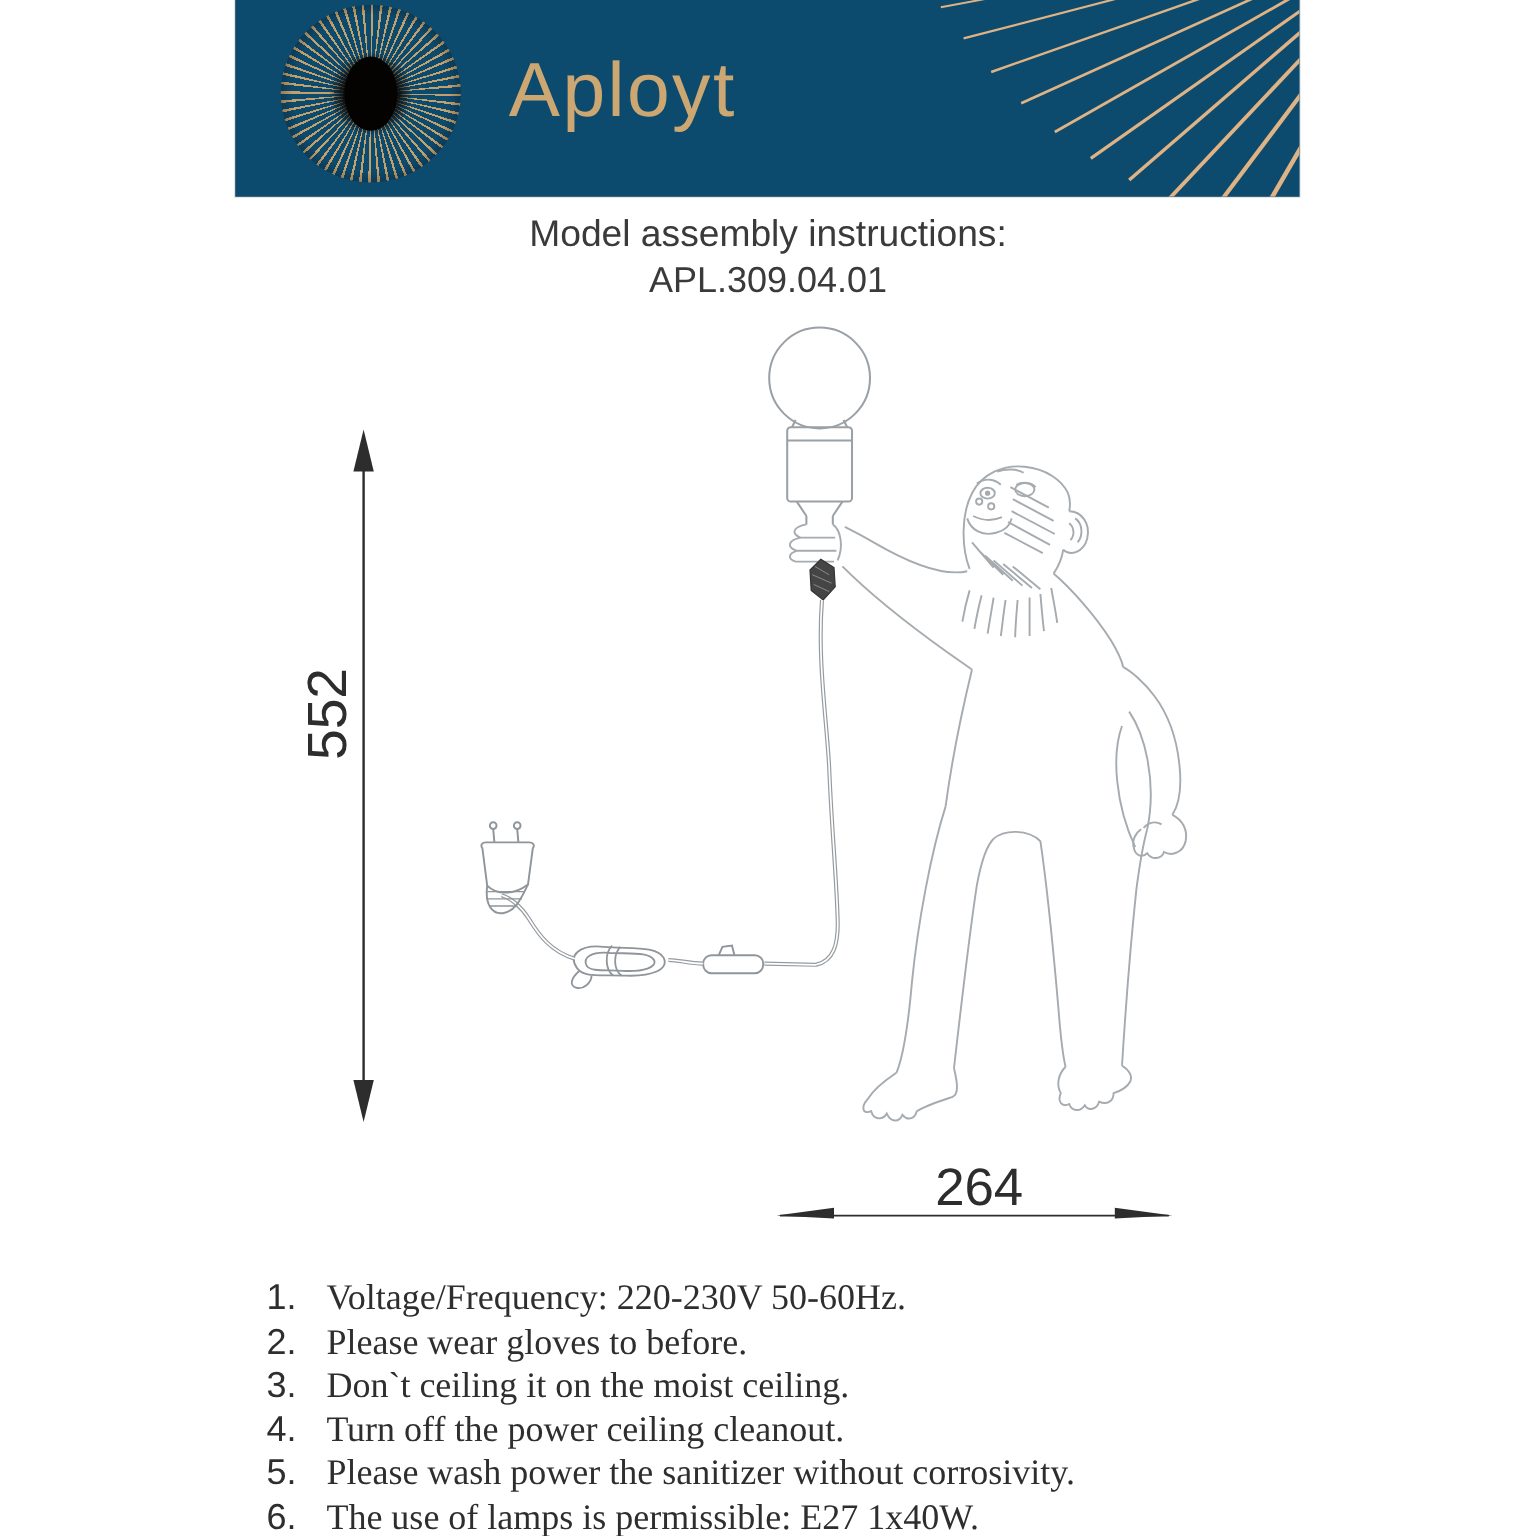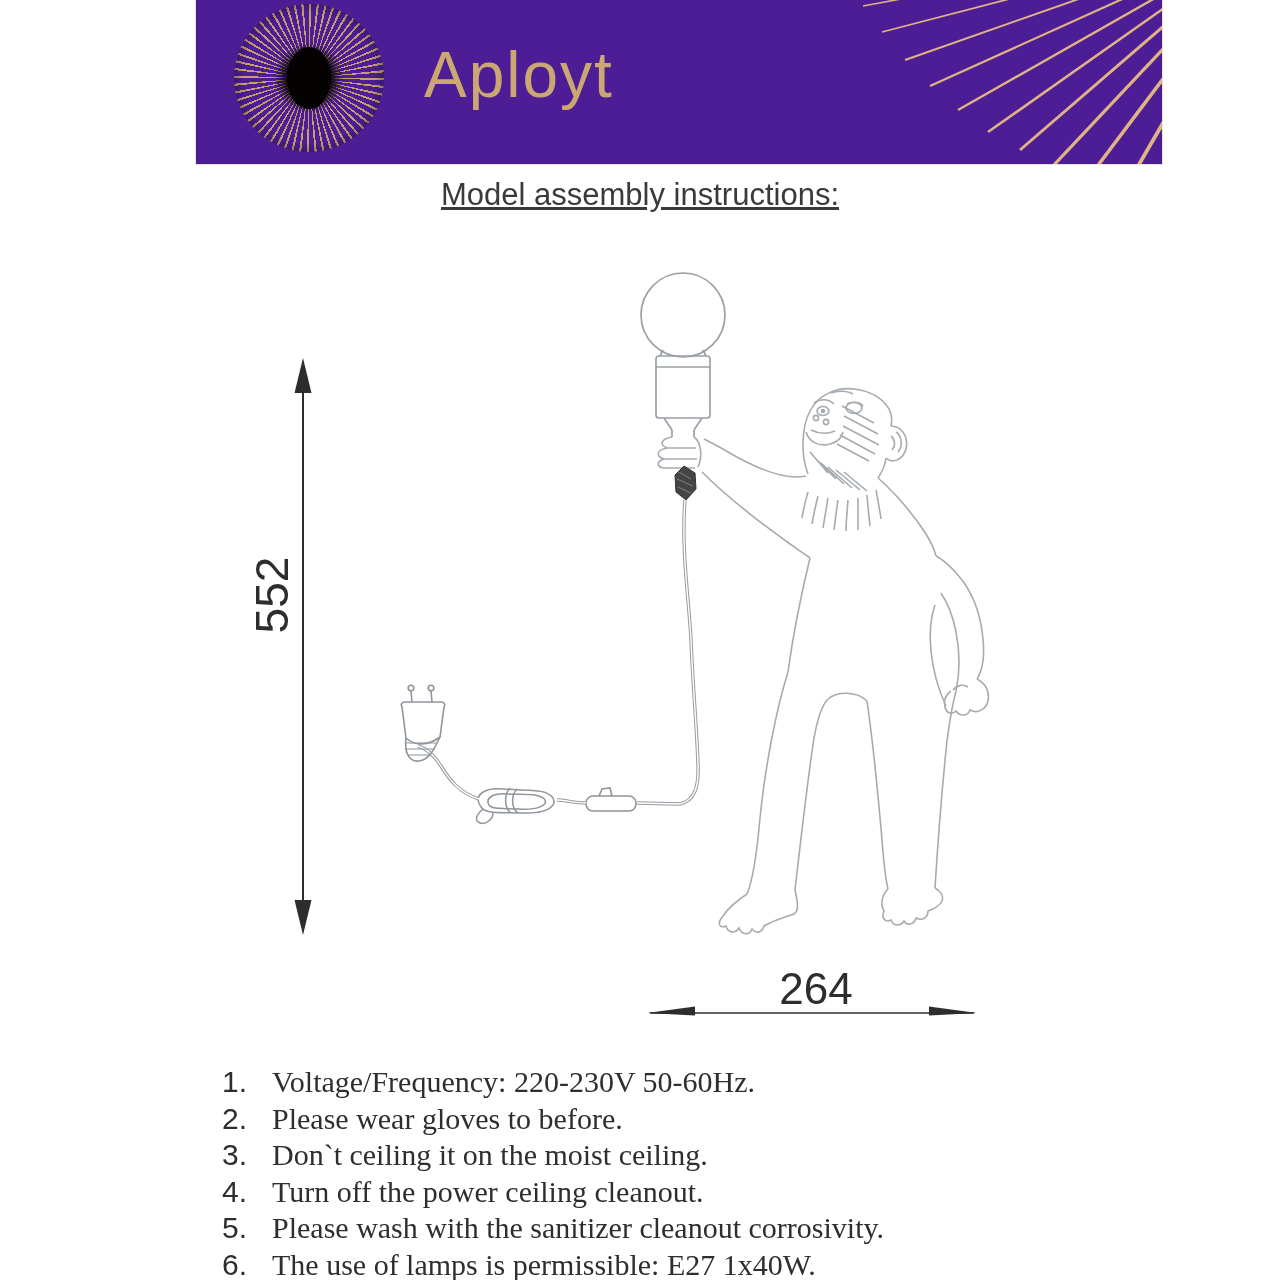--- a/index.html
+++ b/index.html
@@ -1,37 +1,37 @@
 <!DOCTYPE html>
 <html><head>
 <meta charset="utf-8">
 <style>
   * { margin:0; padding:0; box-sizing:border-box; }
   body { font-family:"Liberation Sans", sans-serif; background:#ffffff; }
   .page { position:relative; width:1280px; height:1280px; background:#ffffff; overflow:hidden; }
 
   
-  .banner { position:absolute; left:196px; top:0; width:966px; height:164px;
-            background:#4c1d95; overflow:hidden; box-shadow:0 0 0 1px rgba(0,0,0,.10); }
+  .banner { position:absolute; left:196px; top:0; width:887px; height:164px;
+            background:#0c4a6e; overflow:hidden; box-shadow:0 0 0 1px rgba(0,0,0,.10); }
   .burst { position:absolute; left:38px; top:4px; width:150px; height:148px; border-radius:50%;
            background:repeating-conic-gradient(from 0deg at 50% 50%,
              rgba(210,168,108,.92) 0deg 1.7deg, rgba(11,8,6,0) 1.7deg 6deg); }
   .burst-fade { position:absolute; inset:0; border-radius:50%;
            background:radial-gradient(circle at 50% 50%,
              #0b0806 0 20%, rgba(11,8,6,0) 33%, rgba(11,8,6,0) 62%,
              rgba(11,8,6,.55) 82%, #0b0806 96%); }
   .burst-core { position:absolute; left:53px; top:43px; width:44px; height:62px;
            border-radius:50%; background:#050302; }
   .brand { position:absolute; left:228px; top:38px; font-size:64px; letter-spacing:2px;
            color:#cda772; font-weight:400; }
   .banner-rays { position:absolute; right:0; top:0; }
 
   
   .title-block { position:absolute; left:0; top:175px; width:100%; text-align:center;
-           color:#3a3a3a;text-decoration:underline; }
+           color:#3a3a3a; }
   .title-line1 { font-size:31px; line-height:39px; }
   .title-line2 { font-size:30px; line-height:39px; }
 
   
   .diagram { position:absolute; left:190px; top:260px; width:900px; height:800px; }
   .diagram svg { display:block; }
 
   
   .instructions { position:absolute; left:222px; top:1064px; width:880px;
            color:#2e2e2e; font-size:30px; }
@@ -65,20 +65,21 @@
         <line x1="1000" y1="-70" x2="884" y2="202" stroke-width="4.1"></line>
         <line x1="1000" y1="-70" x2="920" y2="210" stroke-width="4.4"></line>
         <line x1="1000" y1="-70" x2="956" y2="216" stroke-width="4.7"></line>
         <line x1="1000" y1="-70" x2="992" y2="220" stroke-width="5.0"></line>
       </g>
     </svg>
   </div>
 
   <div class="title-block">
     <div class="title-line1">Model assembly instructions:</div>
+    <div class="title-line2">APL.309.04.01</div>
   </div>
 
   <div class="diagram">
     <svg width="900" height="800" viewBox="0 0 900 800">
 
       <g stroke="#2d2d2d" fill="#2d2d2d">
         <line x1="113" y1="130" x2="113" y2="645" stroke-width="2"></line>
         <polygon points="113,98 104.5,133 121.5,133" stroke="none"></polygon>
         <polygon points="113,675 104.5,640 121.5,640" stroke="none"></polygon>
         <text x="98" y="335" transform="rotate(-90 98 335)" text-anchor="middle" font-size="46" stroke="none" fill="#2d2d2d">552</text>
@@ -209,21 +210,21 @@
     <div class="inst-row">
       <span class="inst-num">3.</span>
       <span class="inst-text">Don`t ceiling it on the moist ceiling.</span>
     </div>
     <div class="inst-row">
       <span class="inst-num">4.</span>
       <span class="inst-text">Turn off the power ceiling cleanout.</span>
     </div>
     <div class="inst-row">
       <span class="inst-num">5.</span>
-      <span class="inst-text">Please wash with the sanitizer cleanout corrosivity.</span>
+      <span class="inst-text">Please wash power the sanitizer without corrosivity.</span>
     </div>
     <div class="inst-row">
       <span class="inst-num">6.</span>
       <span class="inst-text">The use of lamps is permissible: E27 1x40W.</span>
     </div>
   </div>
 
 </div>
 
 </body></html>

